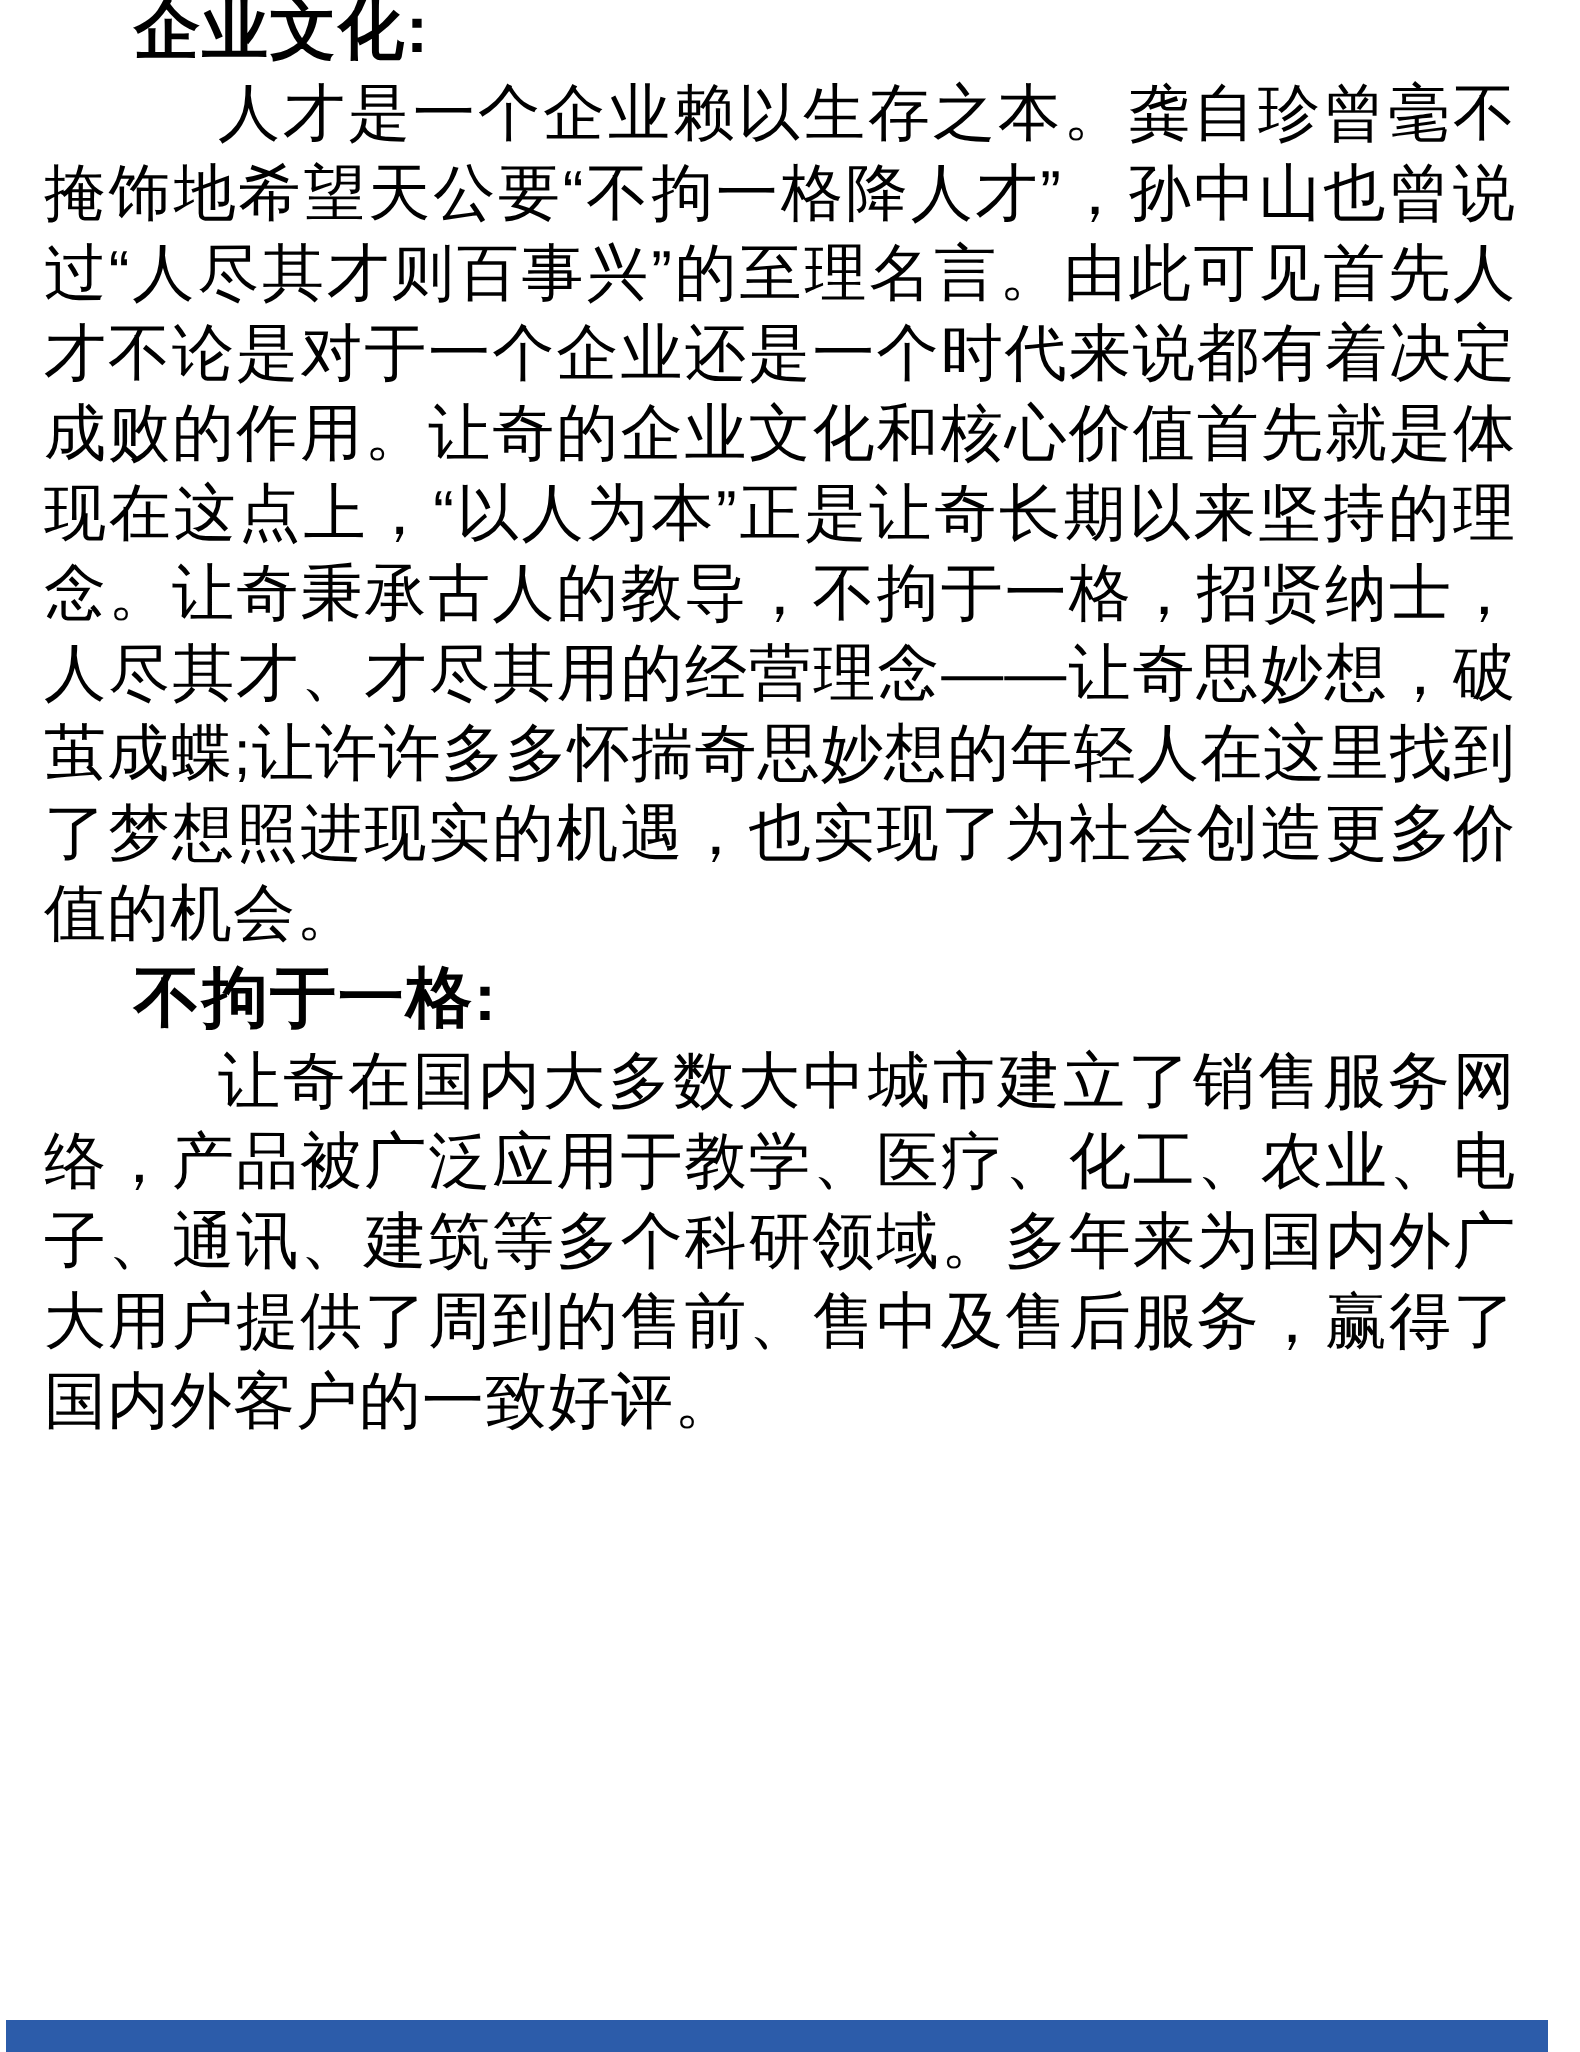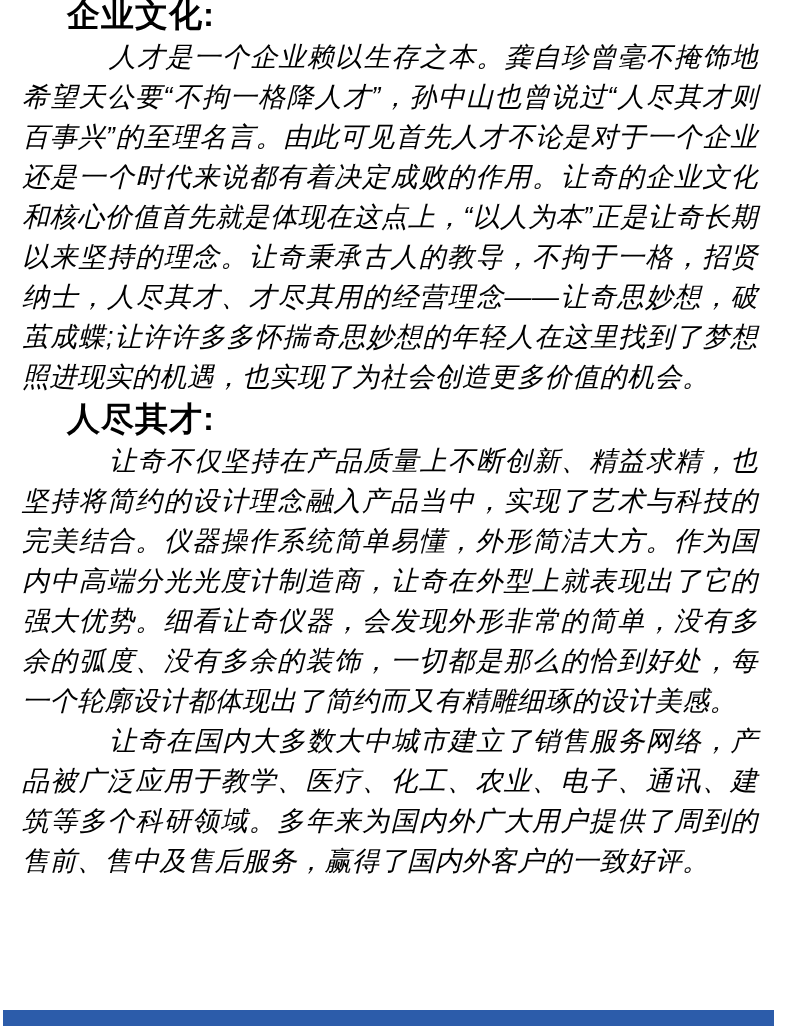--- a/index.html
+++ b/index.html
@@ -24,27 +24,26 @@
     line-height: 44px;
     font-weight: 700;
     margin-left: 45px;
     letter-spacing: 1px;
     white-space: nowrap;
   }
   h2.section-heading.first {
     margin-top: -7px;
   }
   p.para {
-    font-size: 27px;
+    font-size: 31px;
     line-height: 40px;
     font-weight: 400;
     text-align: justify;
     letter-spacing: 0.5px;
     word-break: break-all;
-    font-style: italic;
   }
   p.para.indent-large { text-indent: 87px; }
   .footer-bar {
     position: absolute;
     left: 3px;
     right: 4px;
     bottom: 0;
     height: 16px;
     background: #2c5caa;
   }
@@ -53,22 +52,21 @@
 <body style="background: rgb(255, 255, 255);">
 
 <div class="doc" style="color: rgb(0, 0, 0);">
 
   <section>
     <h2 class="section-heading first">企业文化:</h2>
     <p class="para indent-large">人才是一个企业赖以生存之本。龚自珍曾毫不掩饰地希望天公要“不拘一格降人才”，孙中山也曾说过“人尽其才则百事兴”的至理名言。由此可见首先人才不论是对于一个企业还是一个时代来说都有着决定成败的作用。让奇的企业文化和核心价值首先就是体现在这点上，“以人为本”正是让奇长期以来坚持的理念。让奇秉承古人的教导，不拘于一格，招贤纳士，人尽其才、才尽其用的经营理念——让奇思妙想，破茧成蝶;让许许多多怀揣奇思妙想的年轻人在这里找到了梦想照进现实的机遇，也实现了为社会创造更多价值的机会。</p>
   </section>
 
   <section>
-    <h2 class="section-heading">人尽其才:</h2>
-    <p class="para indent-large">让奇不仅坚持在产品质量上不断创新、精益求精，也坚持将简约的设计理念融入产品当中，实现了艺术与科技的完美结合。仪器操作系统简单易懂，外形简洁大方。作为国内中高端分光光度计制造商，让奇在外型上就表现出了它的强大优势。细看让奇仪器，会发现外形非常的简单，没有多余的弧度、没有多余的装饰，一切都是那么的恰到好处，每一个轮廓设计都体现出了简约而又有精雕细琢的设计美感。</p>
+    <h2 class="section-heading">不拘于一格:</h2>
   </section>
 
   <section>
     <p class="para indent-large">让奇在国内大多数大中城市建立了销售服务网络，产品被广泛应用于教学、医疗、化工、农业、电子、通讯、建筑等多个科研领域。多年来为国内外广大用户提供了周到的售前、售中及售后服务，赢得了国内外客户的一致好评。</p>
 
   </section>
 
   <div class="footer-bar" style="background: rgb(44, 92, 170);"></div>
 
 </div>

